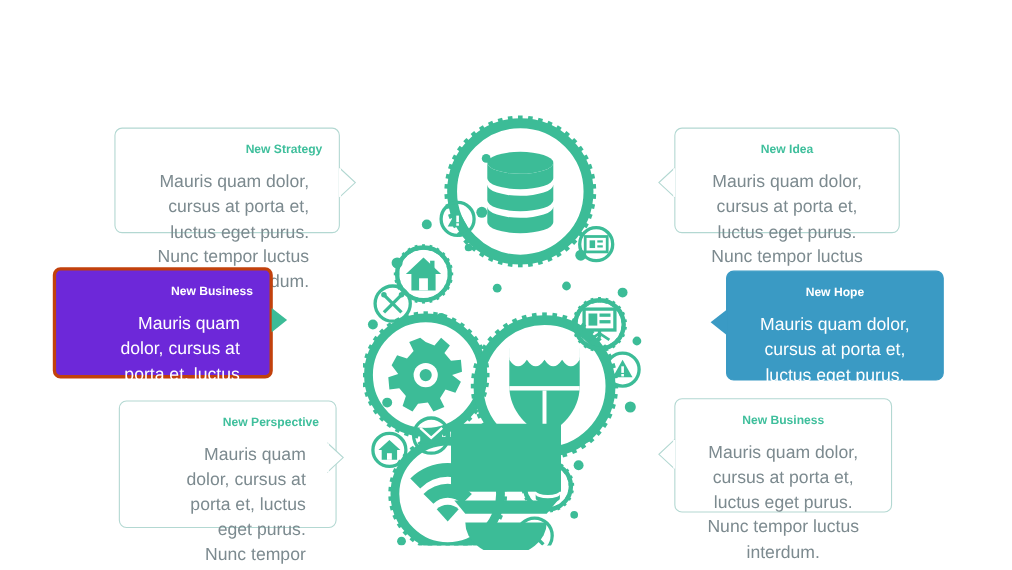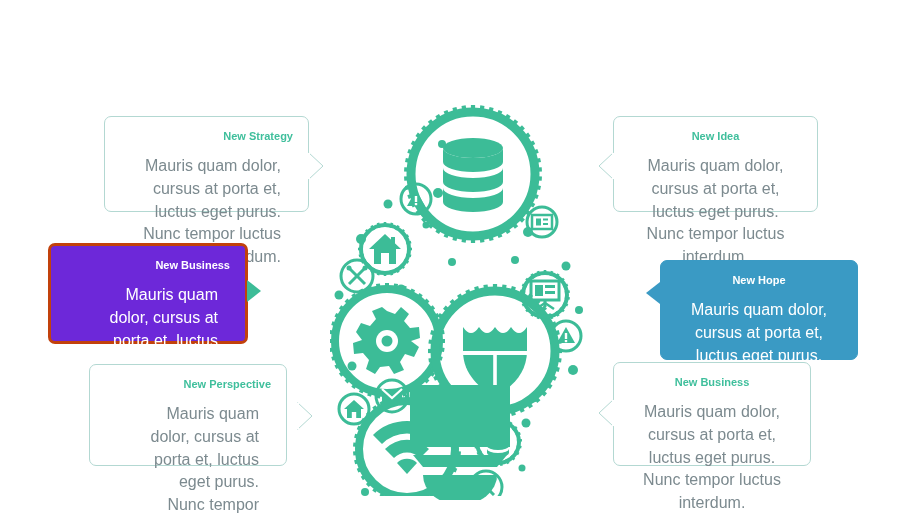--- a/index.html
+++ b/index.html
@@ -522,27 +522,27 @@
     <path d="M16.5,0.5 L2,14 L16.5,27.5" fill="#ffffff" stroke="#b3d8d2" stroke-width="1"></path>
     <rect x="15" y="1" width="2" height="26" fill="#ffffff"></rect>
   </svg>
 
   <div class="callout solid-green pad ralign" style="left:48px;top:243px;width:200px;height:101px;">
     <p class="title">New Business</p>
     <p class="body">Mauris quam dolor, cursus at porta et, luctus eget purus. Nunc tempor luctus interdum.</p>
   </div>
   <div class="tail green-right" style="left:247px;top:280px;"></div>
 
-  <div class="callout solid-blue pad lalign" style="left:660px;top:260px;width:198px;height:100px;">
+  <div class="callout solid-blue pad lalign" style="left:660px;top:246px;width:198px;height:100px;">
     <p class="title">New Hope</p>
     <p class="body">Mauris quam dolor, cursus at porta et, luctus eget purus. Nunc tempor luctus interdum.</p>
   </div>
   <div class="tail blue-left" style="left:646px;top:282px;"></div>
 
-  <div class="callout outline pad ralign" style="left:89px;top:364px;width:198px;height:102px;padding-left:36px;">
+  <div class="callout outline pad ralign" style="left:108px;top:364px;width:198px;height:116px;padding-left:36px;">
     <p class="title">New Perspective</p>
     <p class="body">Mauris quam dolor, cursus at porta et, luctus eget purus. Nunc tempor luctus interdum.</p>
   </div>
   <svg class="tailsvg" style="left:297px;top:402px;" width="17" height="28" viewBox="0 0 17 28">
     <path d="M0.5,0.5 L15,14 L0.5,27.5" fill="#ffffff" stroke="#b3d8d2" stroke-width="1"></path>
     <rect x="0" y="1" width="2" height="26" fill="#ffffff"></rect>
   </svg>
 
   <div class="callout outline pad lalign" style="left:613px;top:362px;width:198px;height:104px;">
     <p class="title">New Business</p>

